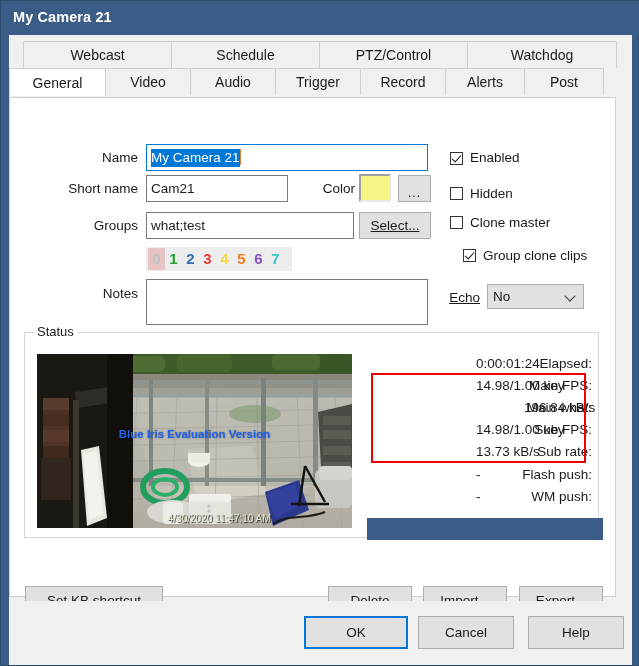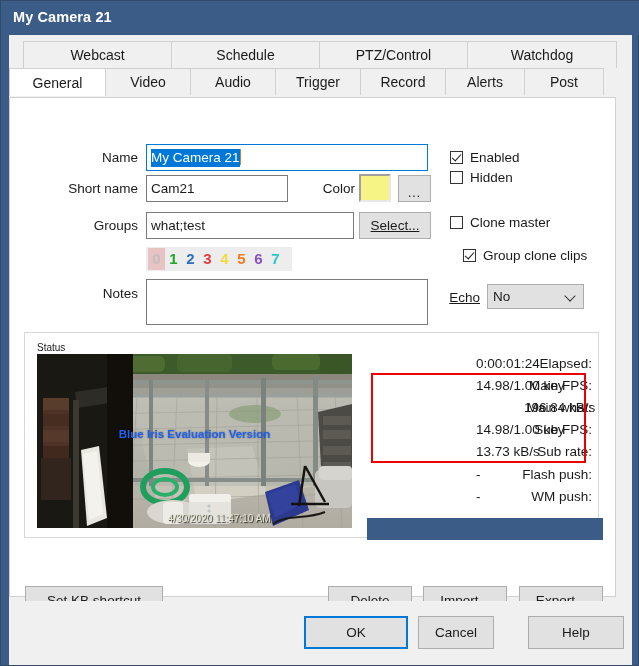--- a/index.html
+++ b/index.html
@@ -249,27 +249,26 @@
 
   
   .groupbox {
     position: absolute;
     box-sizing: border-box;
     border: 1px solid #d8d8d8;
   }
   .groupbox-title {
     position: absolute;
     background: #ffffff;
-    font-size: 10px;
+    font-size: 13px;
     color: #1a1a1a;
     padding: 0 4px;
     top: -9px;
     left: 8px;
     white-space: nowrap;
-    margin-top: 18px;
   }
 
   
   .video {
     position: absolute;
     overflow: hidden;
     background: #2a2a26;
   }
   .video svg { display: block; }
   .wm-text {
@@ -416,25 +415,25 @@
         <div class="profile" style="color:#e03c3c"><span>3</span></div>
         <div class="profile" style="color:#f2d93b"><span>4</span></div>
         <div class="profile" style="color:#ef7d1e"><span>5</span></div>
         <div class="profile" style="color:#8b4fc0"><span>6</span></div>
         <div class="profile" style="color:#2fc6c6"><span>7</span></div>
       </div>
 
       <div class="lbl" style="left:0px; top:188px; width:128px;">Notes</div>
       <div class="txtbox" style="left:136px; top:181px; width:282px; height:46px; line-height:18px; padding-top:3px;"><span></span></div>
 
-      <div class="chk" style="left:440px; top:52px;">
+      <div class="chk" style="left:440px; top:52px;align-items:flex-end;">
         <span class="chk-box checked"></span>
         <span class="chk-label">Enabled</span>
       </div>
-      <div class="chk" style="left:440px; top:72px;align-items:center;">
+      <div class="chk" style="left:440px; top:88px;align-items:center;">
         <span class="chk-box"></span>
         <span class="chk-label">Hidden</span>
       </div>
       <div class="chk" style="left:440px; top:117px;">
         <span class="chk-box"></span>
         <span class="chk-label">Clone master</span>
       </div>
       <div class="chk" style="left:440px; top:150px;padding-left:13px;">
         <span class="chk-box checked"></span>
         <span class="chk-label">Group clone clips</span>
@@ -617,21 +616,21 @@
       <div class="btn" style="left:509px; top:488px; width:84px; height:28px;">
         <span><span class="u">E</span><span>xport...</span></span>
       </div>
 
     </div>
 
     <div class="bottombar">
       <div class="btn default" style="left:295px; top:15px; width:104px; height:33px;">
         <span>OK</span>
       </div>
-      <div class="btn" style="left:409px; top:15px; width:76px; height:33px;">
+      <div class="btn" style="left:409px; top:15px; width:96px; height:33px;">
         <span>Cancel</span>
       </div>
       <div class="btn" style="left:519px; top:15px; width:96px; height:33px;">
         <span>Help</span>
       </div>
     </div>
 
   </div>
 </div>
 

